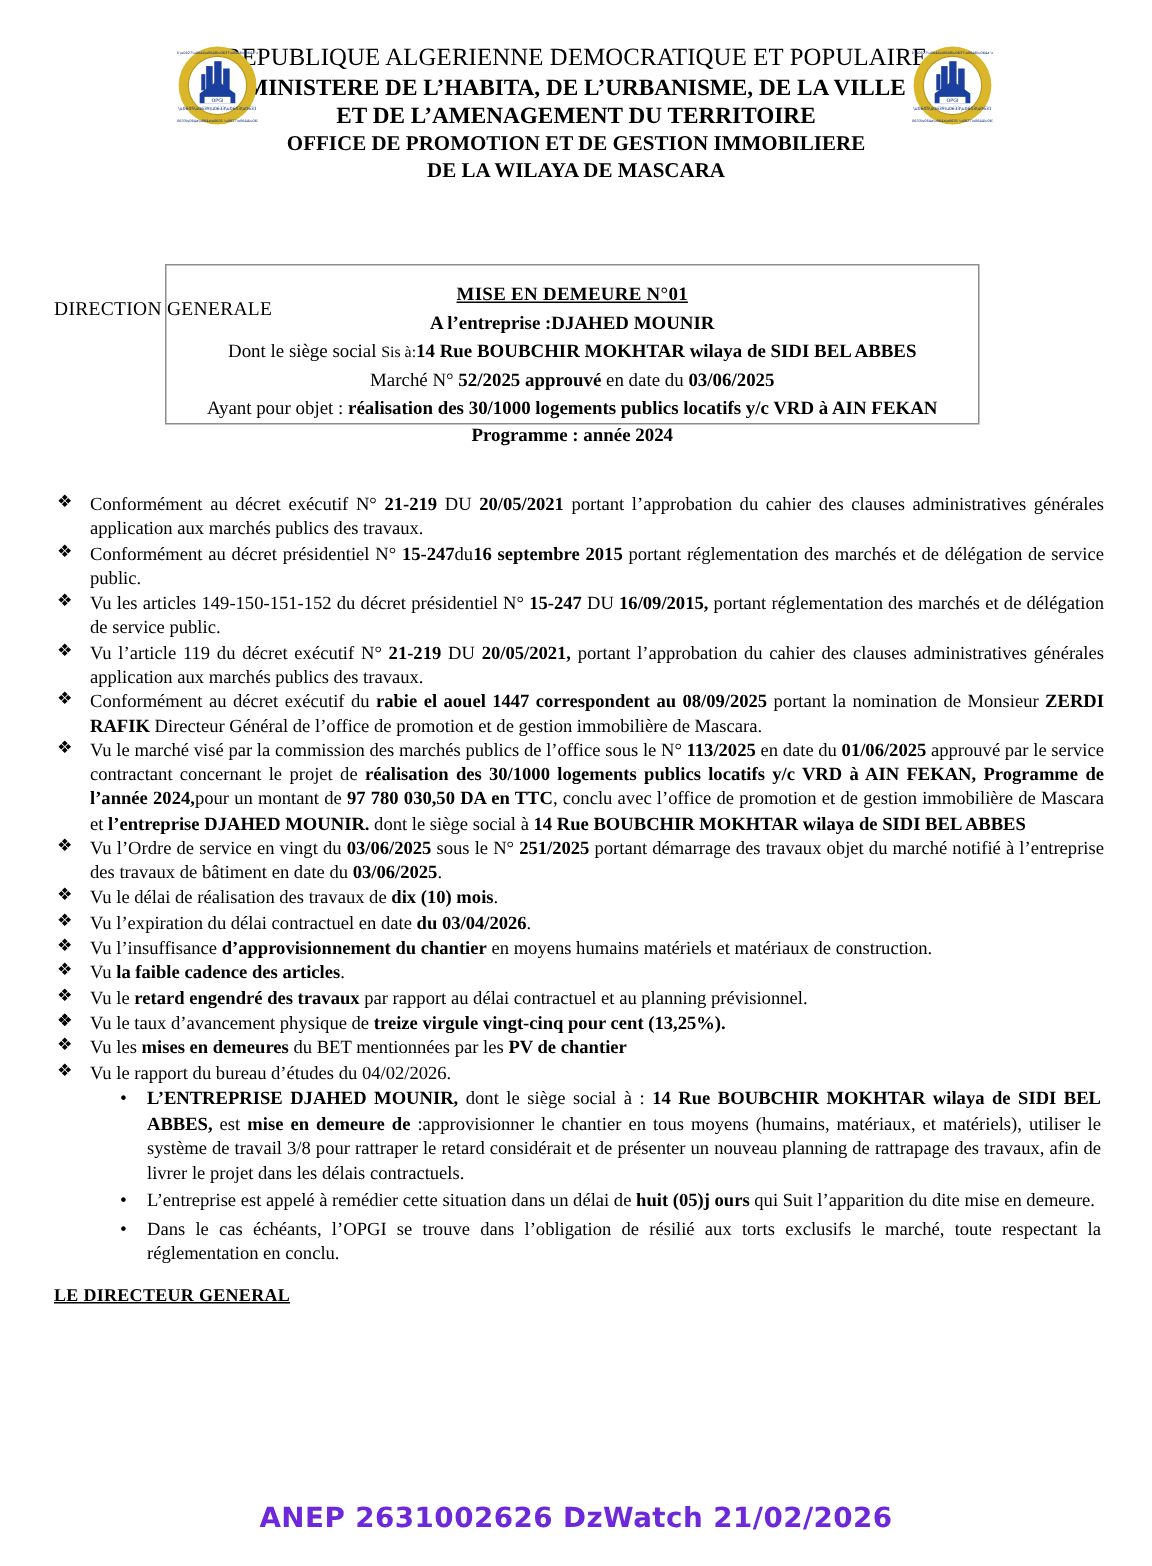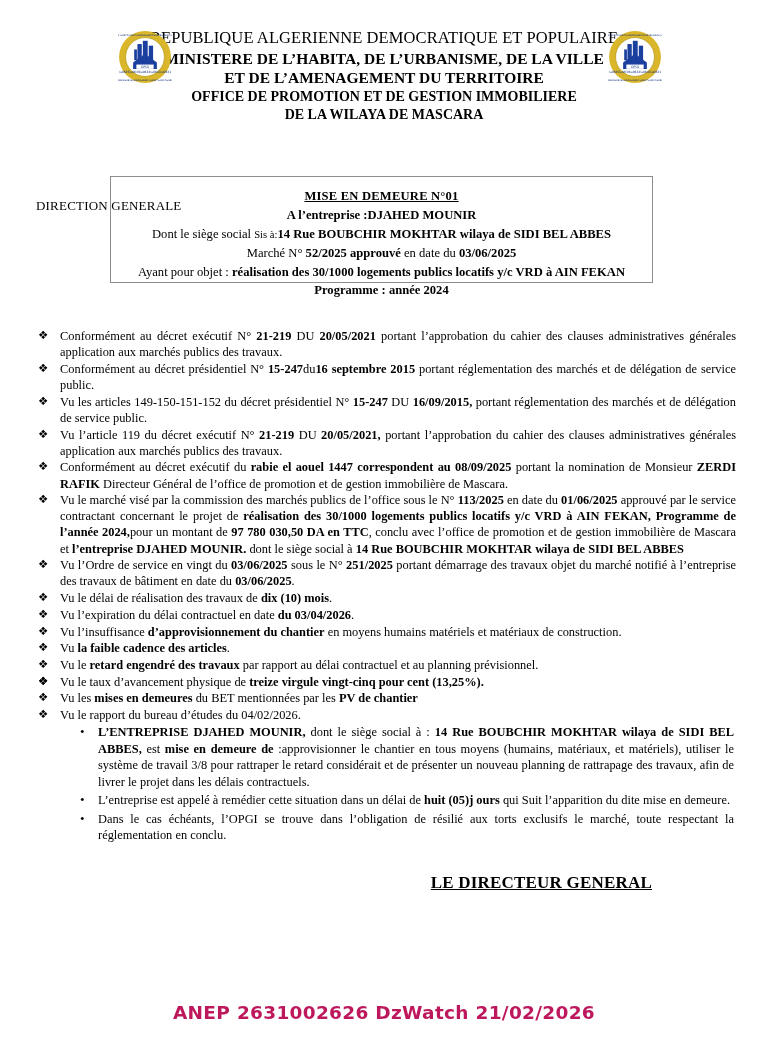--- a/index.html
+++ b/index.html
@@ -137,42 +137,42 @@
   }
   .sub-li > .bullet-dot {
     position: absolute;
     left: 4px;
     top: -1px;
     font-size: 13px;
   }
   b { font-weight: bold; }
 
   .signature {
-    margin-top: 28px;
-    text-align: right;
+    margin-top: 12px;
+    text-align: left;
     padding-right: 84px;
-    font-size: 17px;
+    font-size: 12px;
   }
   .signature span {
     font-weight: bold;
     text-decoration: underline;
     letter-spacing: 0.2px;
   }
 
   
   .footer {
     position: absolute;
     left: 0;
     right: 0;
     top: 1002px;
     text-align: center;
     font-family: "DejaVu Sans", "Liberation Sans", sans-serif;
     font-weight: bold;
     font-size: 18.5px;
-    color: #be185d;
+    color: #6d28d9;
     letter-spacing: 0.3px;
   }
 </style>
 </head>
 <body>
 
 <div class="page">
 
   <div class="header">
 

